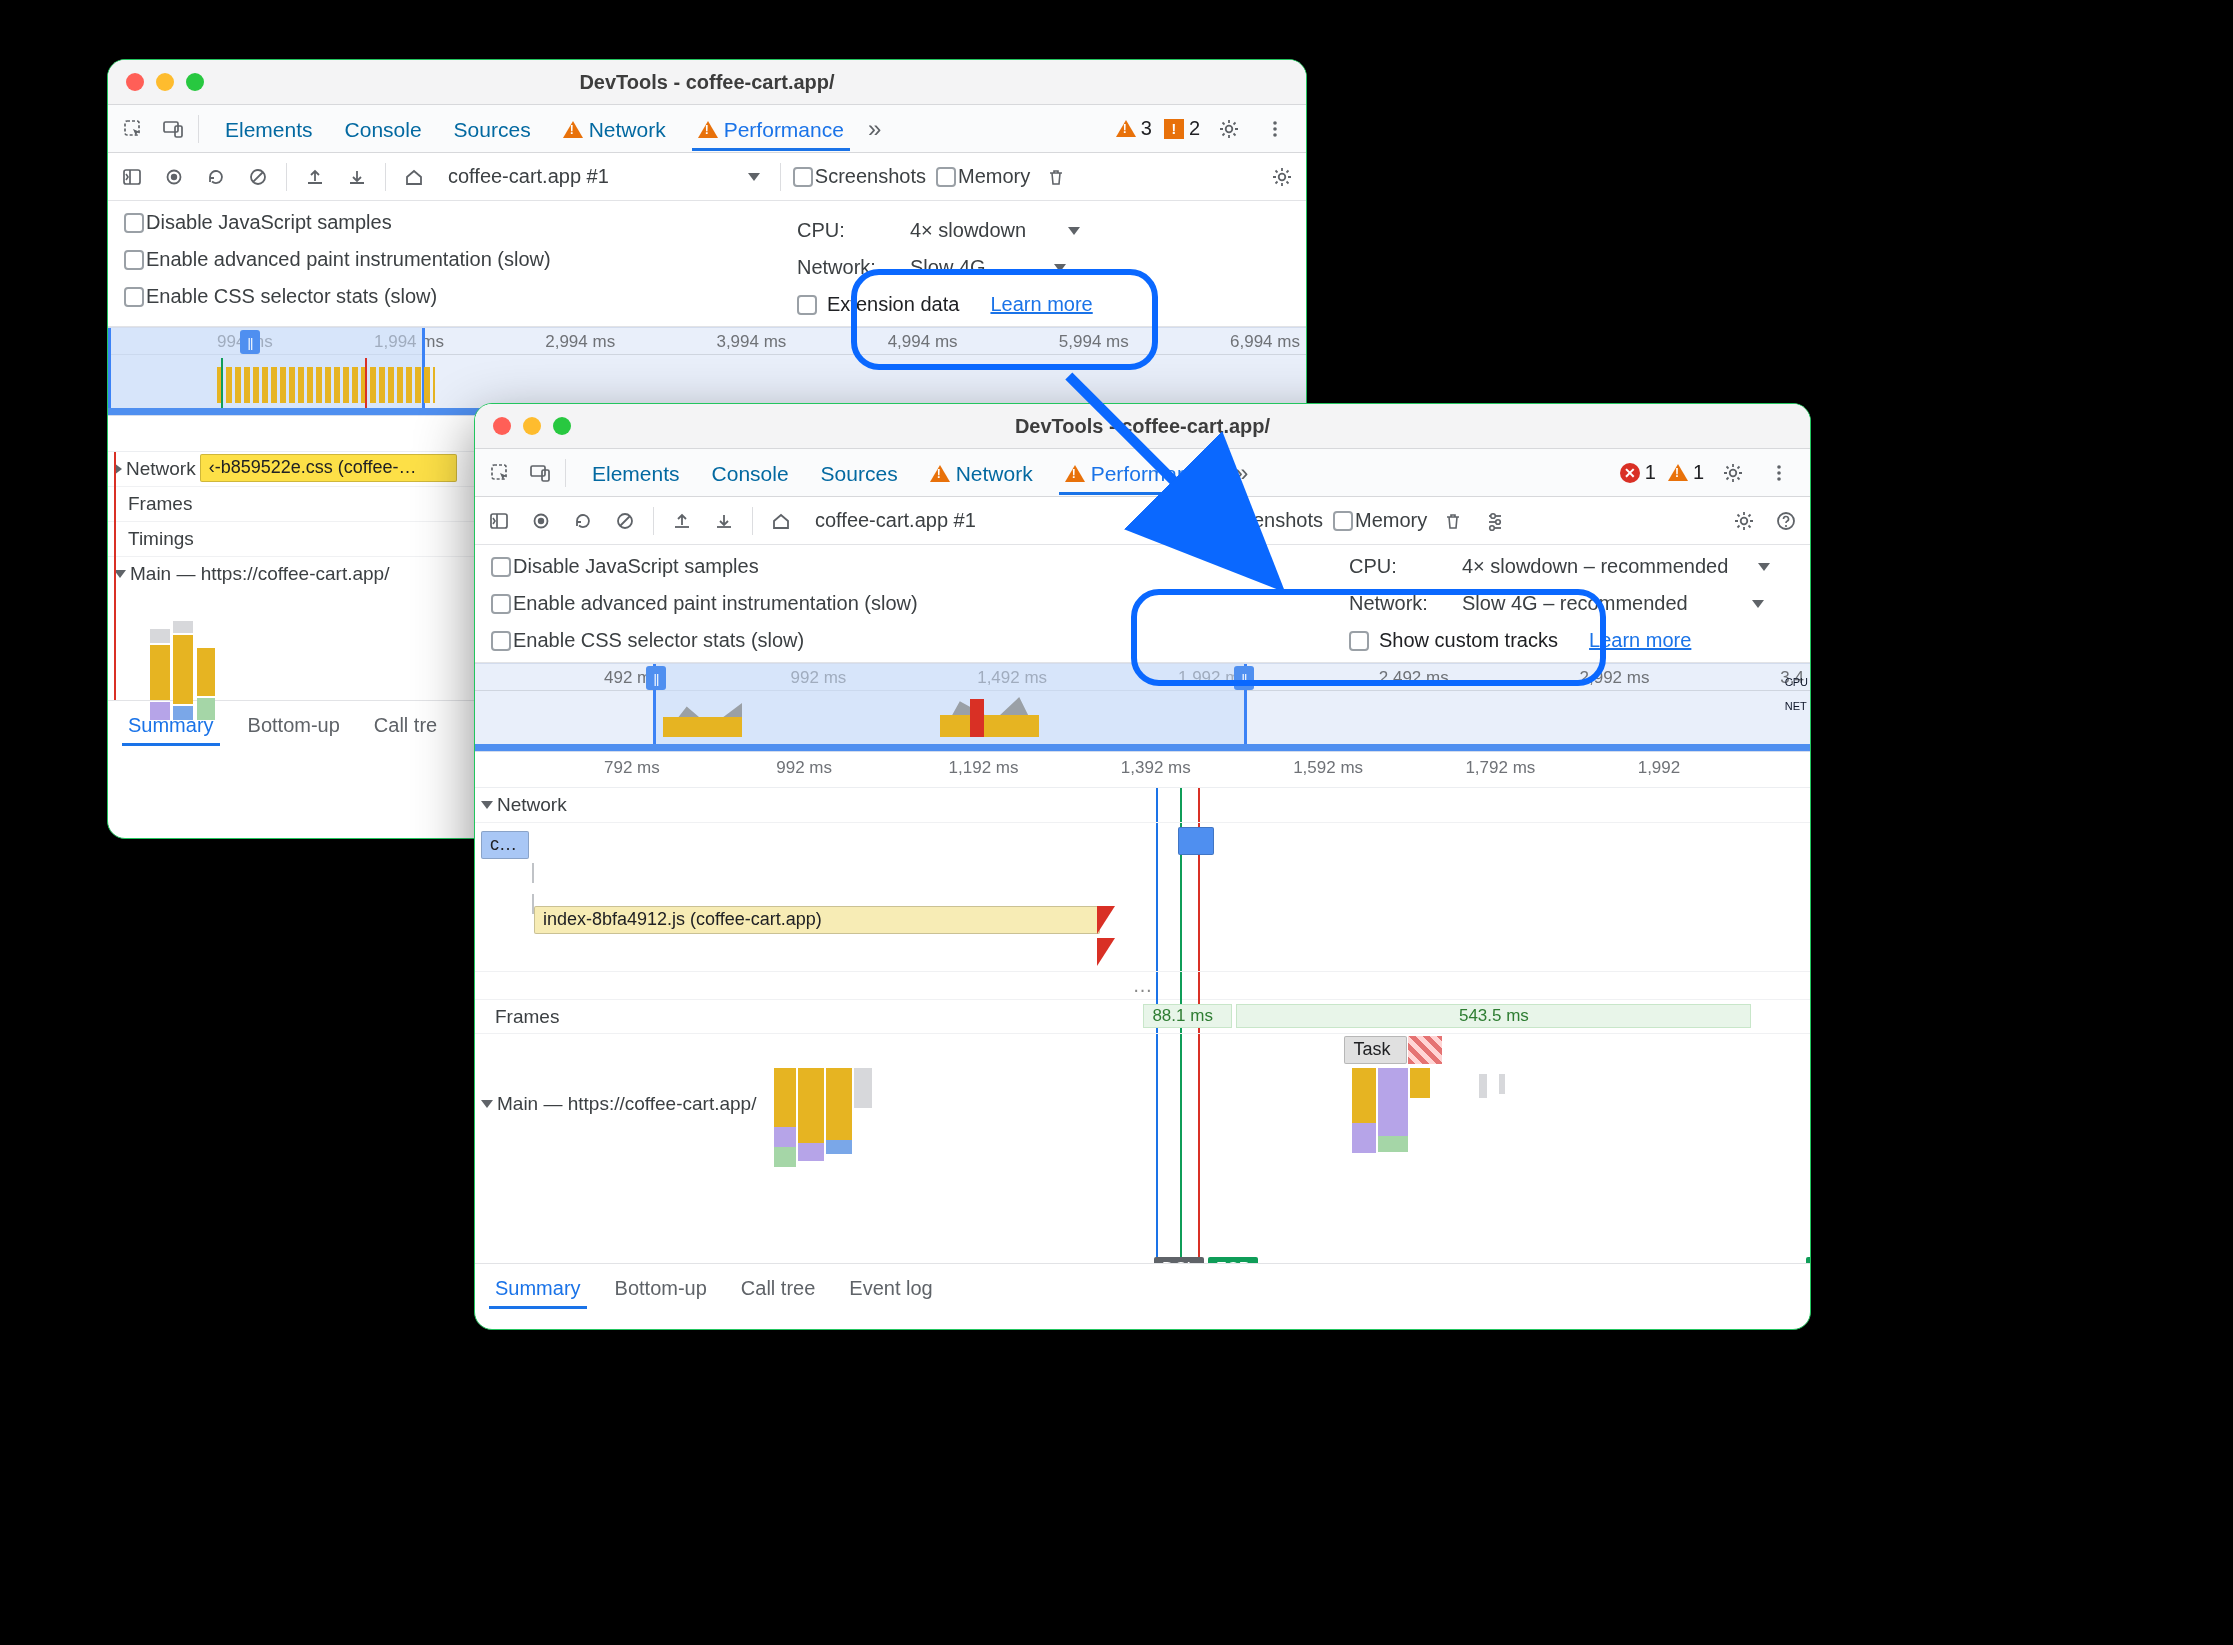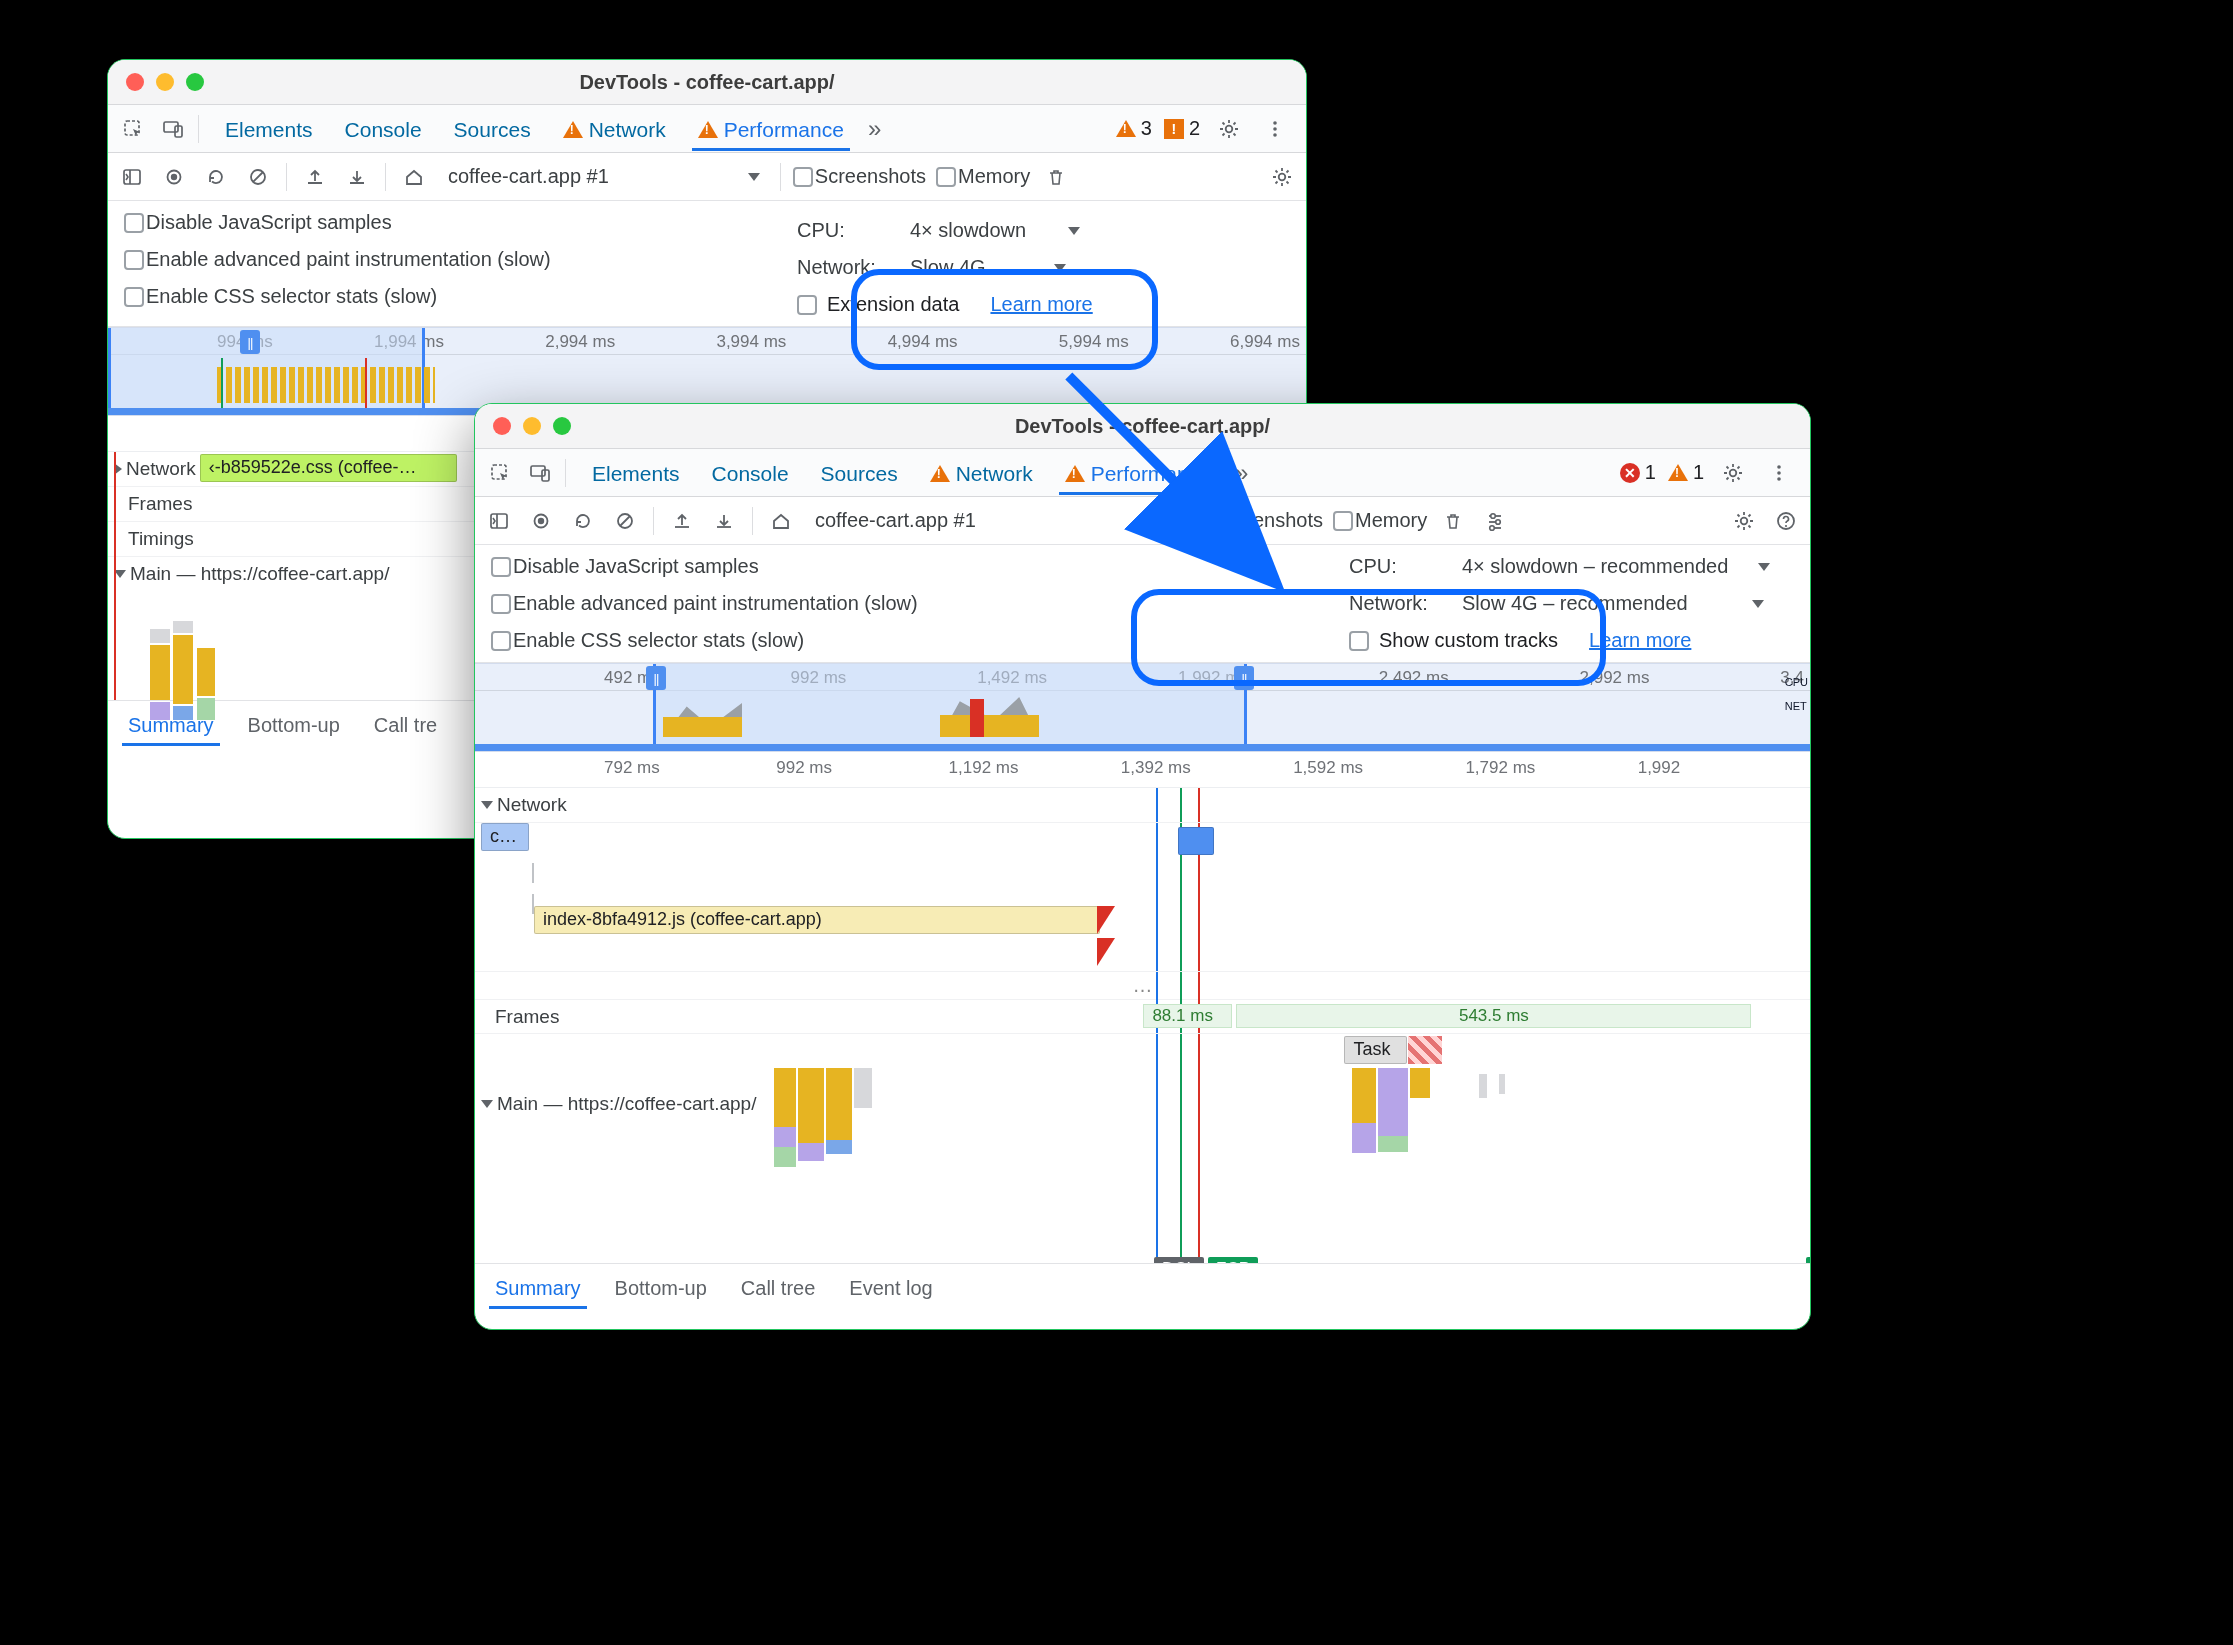--- a/index.html
+++ b/index.html
@@ -74,21 +74,21 @@
   .ruler-ticks span { flex:1; }
 
   
   .tracks { position:relative; background:#fff; }
   .row { position:relative; display:flex; border-bottom:1px solid #f0f1f3; }
   .row-h { font-size:19px; color:#3c4043; padding:6px 10px 6px 6px; display:flex; align-items:center; gap:4px; white-space:nowrap; }
   .row-body { flex:1; position:relative; min-height:30px; }
   .bar { position:absolute; height:28px; border:1px solid rgba(0,0,0,.18); border-radius:2px; font-size:18px; padding:2px 8px; overflow:hidden; white-space:nowrap; text-overflow:ellipsis; }
   .c-blue { background:#a9c7f5; }
   .c-yellow { background:#f7ecb5; }
-  .c-pink  { background:#bef264; }
+  .c-pink  { background:#fde047; }
   .c-lgrey { background:#e9eaee; }
   .c-deepblue { background:#4f8ff0; color:#fff; }
 
   .flame-area { position:relative; height:129px; margin-left:12px; }
   .flame-col { position:absolute; bottom:0; display:flex; flex-direction:column; gap:2px; }
   .fc { height:18px; }
   .y { background:#e6b422; } .p { background:#b6a4e8; } .g { background:#a5d6a7; } .gr { background:#d7d8db; } .bl { background:#7aa7e8; }
 
   .marker { position:absolute; top:0; bottom:0; width:2px; }
   .m-red { background:#d93025; } .m-blue{ background:#1a73e8; } .m-green{ background:#0f9d58; }
@@ -625,21 +625,21 @@
 
       <div class="row">
           <div class="row-h">
             <span class="tri-down"></span>
             <span>Network</span>
           </div>
           <div class="row-body"></div>
         </div>
 
       <div style="position:relative;height:149px;border-bottom:1px solid #f0f1f3">
-        <div class="bar c-blue" style="left:6px;top:0;width:48px">co…</div>
+        <div class="bar c-blue" style="left:6px;top:8px;width:48px">co…</div>
         <div class="bar c-deepblue" style="left:703px;top:4px;width:36px;padding:0"></div>
         <div style="position:absolute;left:57px;top:40px;height:20px;width:2px;background:#c0c3c7"></div>
         <div style="position:absolute;left:57px;top:71px;height:20px;width:2px;background:#c0c3c7"></div>
         <div class="bar c-yellow" style="left:59px;top:83px;width:566px">index-8bfa4912.js (coffee-cart.app)</div>
         <div style="position:absolute;left:622px;top:83px;width:18px;height:28px;background:#d93025;clip-path:polygon(0 0,100% 0,0 100%)"></div>
         <div style="position:absolute;left:622px;top:115px;width:18px;height:28px;background:#d93025;clip-path:polygon(0 0,100% 0,0 100%)"></div>
       </div>
 
       <div style="text-align:center;color:#888;font-size:20px;border-bottom:1px solid #f0f1f3;padding:2px">…</div>
 

